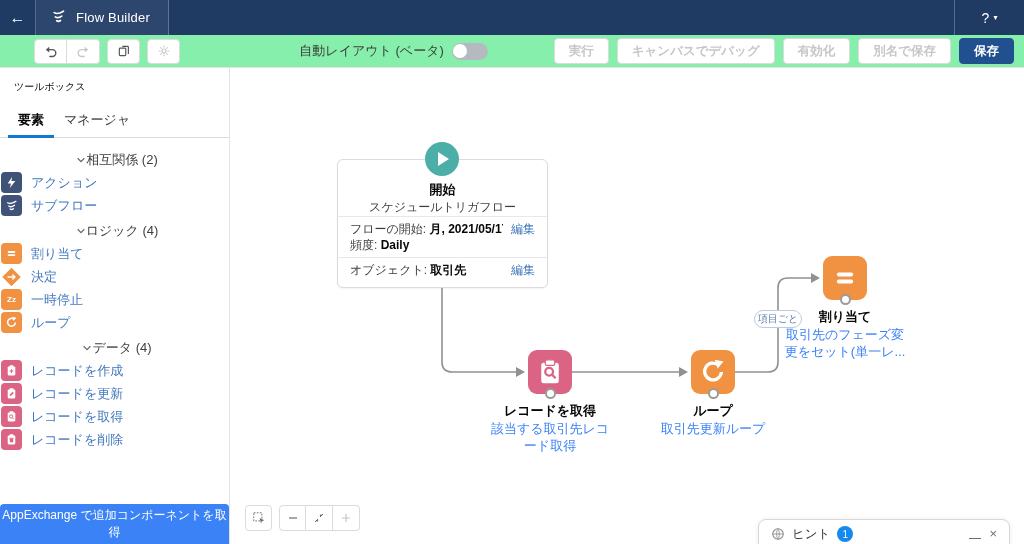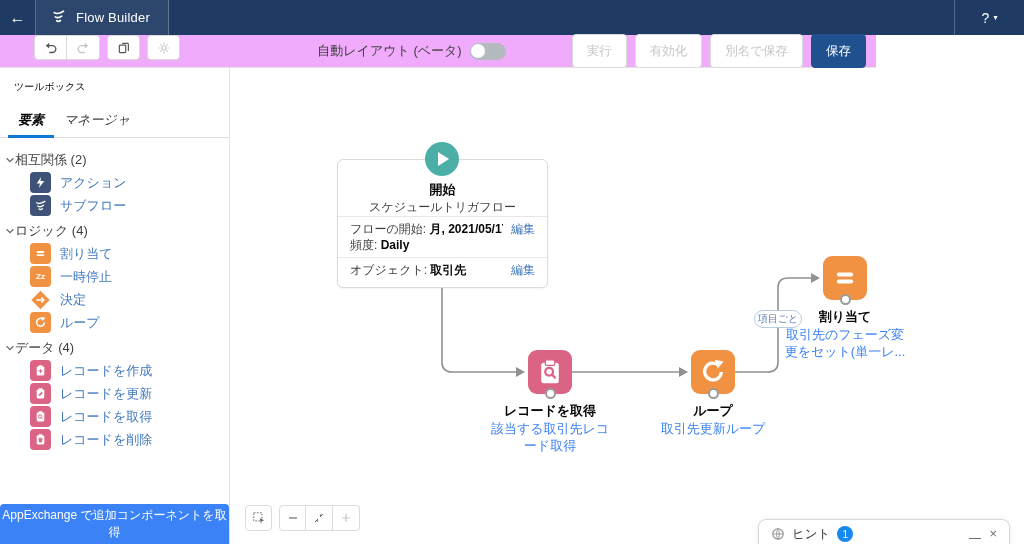--- a/index.html
+++ b/index.html
@@ -10,45 +10,45 @@
   
   .navbar { position:absolute; left:0; top:0; width:1024px; height:35px; background:#1f3b64; display:flex; align-items:stretch; color:#fff; }
   .nav-back { width:36px; display:flex; align-items:center; justify-content:center; font-size:16px; border-right:1px solid rgba(255,255,255,.25); cursor:pointer; }
   .nav-brand { display:flex; align-items:center; gap:9px; padding:0 18px 0 14px; border-right:1px solid rgba(255,255,255,.25); background:rgba(255,255,255,.06); }
   .nav-brand span { font-size:13px; letter-spacing:.2px; }
   .nav-spacer { flex:1; }
   .nav-help { display:flex; align-items:center; justify-content:center; gap:4px; width:70px; border-left:1px solid rgba(255,255,255,.25); font-size:14px; cursor:pointer; }
   .nav-help .caret { font-size:8px; }
 
   
-  .toolbar { position:absolute; left:0; top:35px; width:876px; height:33px; background:#f0abfc; border-bottom:1px solid #e3e3e3; display:flex; padding:0 10px 0 34px; }
+  .toolbar { position:absolute; left:0; top:35px; width:1024px; height:33px; background:#86efac; border-bottom:1px solid #e3e3e3; display:flex; align-items:center; padding:0 10px 0 34px; }
   .icon-btn { width:33px; height:25px; background:#fff; border:1px solid #dddbda; display:flex; align-items:center; justify-content:center; cursor:pointer; }
   .btn-group { display:flex; }
   .btn-group .icon-btn:first-child { border-radius:4px 0 0 4px; }
   .btn-group .icon-btn:last-child { border-radius:0 4px 4px 0; border-left:none; }
   .icon-btn.single { border-radius:4px; margin-left:7px; }
   .tb-right { margin-left:auto; display:flex; align-items:center; gap:8px; }
   .auto-layout { display:flex; align-items:center; gap:8px; margin-right:58px; }
   .auto-layout .lbl { font-size:13px; color:#3e3e3c; }
   .toggle { width:36px; height:17px; border-radius:9px; background:#b4bac0; position:relative; cursor:pointer; }
   .toggle .knob { position:absolute; left:1.5px; top:1.5px; width:14px; height:14px; border-radius:50%; background:#fff; }
-  .tb-btn { height:26px; padding:16px 14px; font-size:12.5px; border-radius:4px; border:1px solid #dddbda; background:#fff; color:#c9c7c5; display:flex; align-items:center; cursor:default; font-family:inherit; }
+  .tb-btn { height:26px; padding:8px 14px; font-size:12.5px; border-radius:4px; border:1px solid #dddbda; background:#fff; color:#c9c7c5; display:flex; align-items:center; cursor:default; font-family:inherit;font-weight:bold; }
   .tb-btn.primary { background:#21508f; border-color:#21508f; color:#fff; cursor:pointer; }
 
   
   .sidebar { position:absolute; left:0; top:68px; width:230px; height:476px; background:#fff; border-right:1px solid #e3e3e3; }
   .sb-title { font-size:10px; padding:12px 14px 10px; color:#080707; }
   .sb-tabs { display:flex; border-bottom:1px solid #dddbda; padding-left:8px; }
-  .sb-tab { padding:7px 10px 8px; font-size:13px; color:#3e3e3c; position:relative; cursor:pointer;font-style:italic; }
+  .sb-tab { padding:7px 10px 8px; font-size:13px; color:#3e3e3c; position:relative; cursor:pointer; }
   .sb-tab.active { font-weight:bold; color:#080707; }
   .sb-tab.active::after { content:""; position:absolute; left:0; right:0; bottom:-1px; height:3px; background:#1079d6; }
   .tree { padding:8px 0 0 0; }
-  .tree-group { display:flex; align-items:center; height:23px; padding-left:5px; margin-top:2px; cursor:pointer; }
+  .tree-group { display:flex; align-items:center; height:23px; padding-left:5px; margin-top:2px; cursor:pointer;justify-content:center; }
   .tree-group .glabel { font-size:13px; color:#3e3e3c; }
-  .tree-item { display:flex; align-items:center; gap:9px; height:23px; padding-left:30px; cursor:pointer; }
+  .tree-item { display:flex; align-items:center; gap:9px; height:23px; padding-left:1px; cursor:pointer; }
   .tree-item .ilabel { font-size:13px; color:#4178be; }
   .tile { width:21px; height:21px; border-radius:4px; display:flex; align-items:center; justify-content:center; flex:none; }
   .tile.slate { background:#3f5277; }
   .tile.orange { background:#f19243; }
   .tile.pink { background:#db6384; }
   .tile.none { background:transparent; }
   .appx-btn { position:absolute; left:0; right:0; bottom:0; height:40px; background:#3b82f6; color:#fff; font-size:12px; border:none; border-radius:4px 4px 0 0; cursor:pointer; font-family:inherit; }
 
   
   .canvas { position:absolute; left:230px; top:68px; width:794px; height:476px; background:#fff; overflow:hidden; }
@@ -148,20 +148,21 @@
     </div>
 
     <div class="tb-right">
       <div class="auto-layout">
         <span class="lbl">自動レイアウト (ベータ)</span>
         <div class="toggle">
             <div class="knob"></div>
           </div>
       </div>
       <button class="tb-btn">実行</button>
+      <button class="tb-btn">キャンバスでデバッグ</button>
       <button class="tb-btn">有効化</button>
       <button class="tb-btn">別名で保存</button>
       <button class="tb-btn primary">保存</button>
     </div>
   </div>
 
   <div class="sidebar">
     <div class="sb-title">ツールボックス</div>
     <div class="sb-tabs">
       <div class="sb-tab active">要素</div>
@@ -206,35 +207,35 @@
       <div class="tree-item">
         <span class="tile orange">
             <svg width="13" height="13" viewBox="0 0 24 24">
               <rect x="5" y="7.5" width="14" height="3.4" rx="1.7" fill="#fff"></rect>
               <rect x="5" y="13.2" width="14" height="3.4" rx="1.7" fill="#fff"></rect>
             </svg>
           </span>
         <span class="ilabel">割り当て</span>
       </div>
       <div class="tree-item">
-        <span class="tile orange">
-            <svg width="15" height="15" viewBox="0 0 24 24">
-              <text x="12" y="16.5" text-anchor="middle" font-size="13" font-weight="bold" fill="#fff" font-family="Liberation Sans,sans-serif">Zz</text>
-            </svg>
-          </span>
-        <span class="ilabel">一時停止</span>
-      </div>
-      <div class="tree-item">
         <span class="tile none">
             <svg width="22" height="22" viewBox="0 0 24 24">
               <polygon points="12,1.5 22.5,12 12,22.5 1.5,12" fill="#f19243"></polygon>
               <path d="M7.5 12h8M13 9.2 15.8 12 13 14.8" fill="none" stroke="#fff" stroke-width="1.7"></path>
             </svg>
           </span>
         <span class="ilabel">決定</span>
+      </div>
+      <div class="tree-item">
+        <span class="tile orange">
+            <svg width="15" height="15" viewBox="0 0 24 24">
+              <text x="12" y="16.5" text-anchor="middle" font-size="13" font-weight="bold" fill="#fff" font-family="Liberation Sans,sans-serif">Zz</text>
+            </svg>
+          </span>
+        <span class="ilabel">一時停止</span>
       </div>
       <div class="tree-item">
         <span class="tile orange">
             <svg width="13" height="13" viewBox="0 0 24 24">
               <path d="M16.8 6.2 A7.2 7.2 0 1 0 19.2 12" fill="none" stroke="#fff" stroke-width="2.8"></path>
               <polygon points="13.5,1.5 21,3 16,9" fill="#fff"></polygon>
             </svg>
           </span>
         <span class="ilabel">ループ</span>
       </div>

